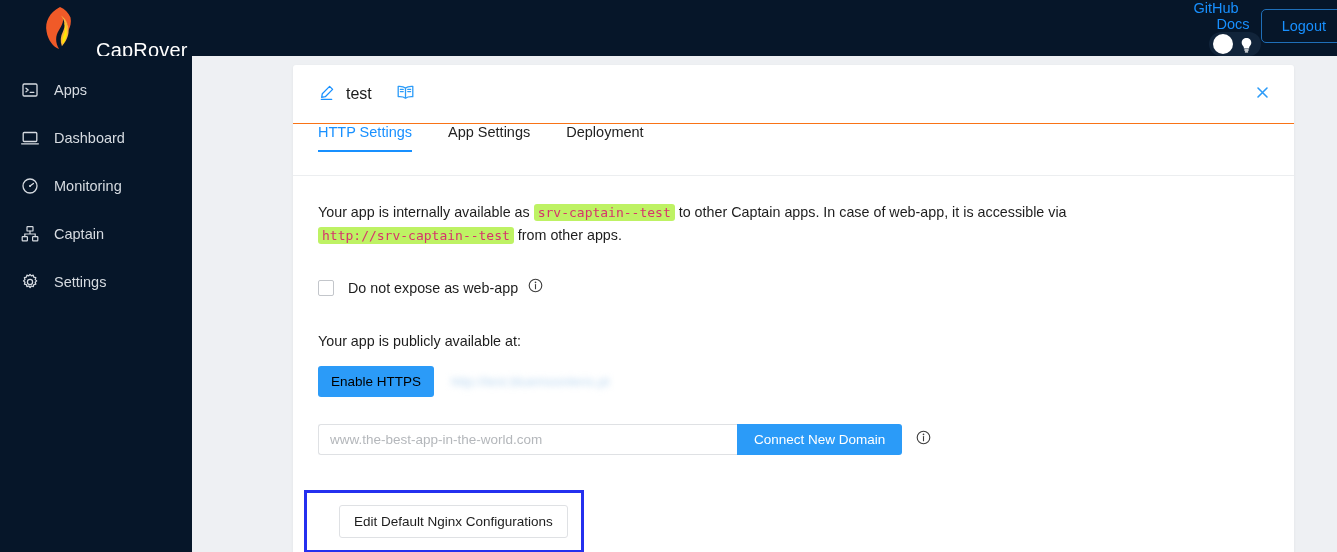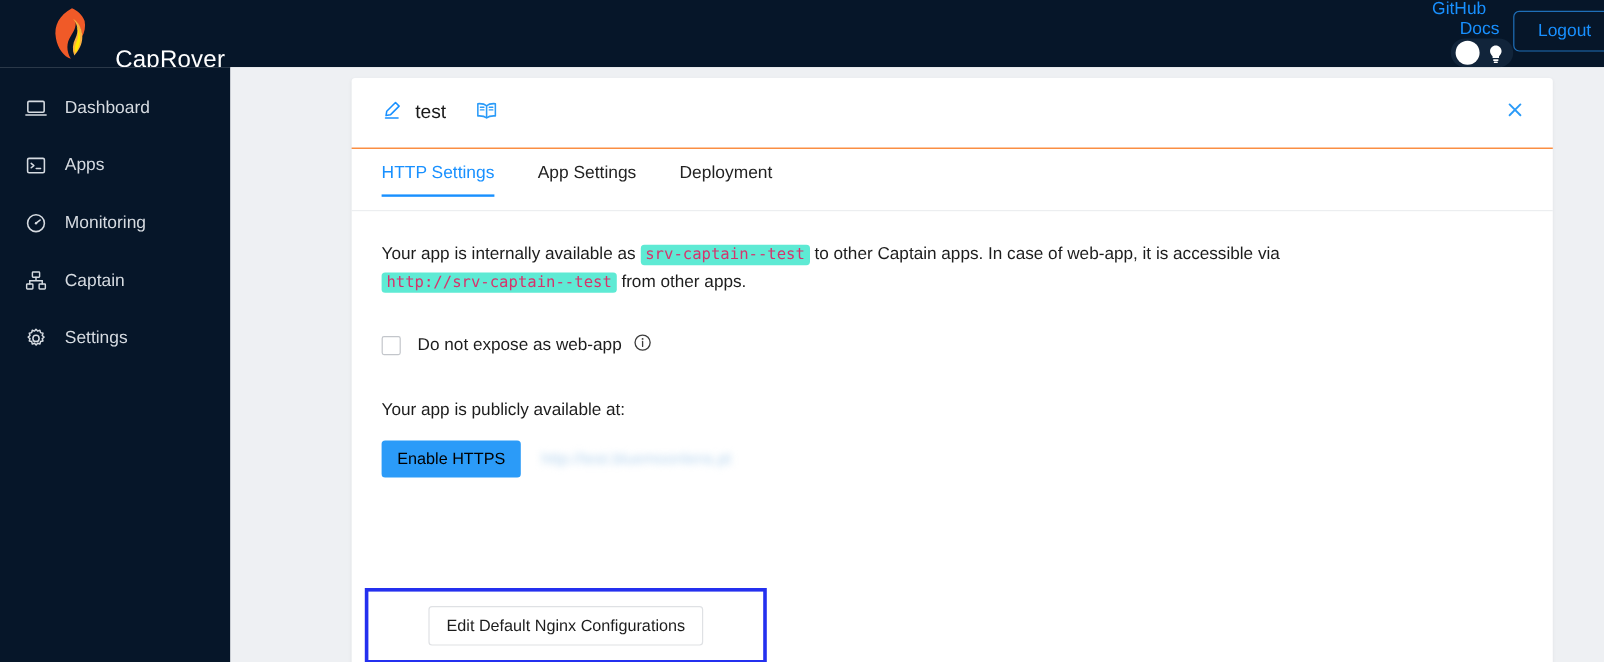--- a/index.html
+++ b/index.html
@@ -71,42 +71,42 @@
   .card-head {
     height: 59px; border-bottom: 1px solid #f97316;
     display: flex; align-items: center; padding: 0 24px 0 25px;
   }
   .pencil { margin-right: 11px; }
   .card-title { font-size: 16px; color: #1a1a1a; }
   .book { margin-left: 24px; cursor: pointer; }
   .close-x { margin-left: auto; cursor: pointer; }
 
   .tabs {
-    display: flex; align-items: center; height: 52px;
+    display: flex; align-items: flex-start; height: 52px;
     padding: 0 25px; border-bottom: 1px solid #eceef0;
     margin: 0 0 0 0;
   }
   .tabs-inner { display: flex; }
   .tab {
     font-size: 14.5px; color: #222; padding: 0 0 11px 0; margin-right: 36px;
     cursor: pointer; position: relative;
   }
   .tab.active { color: #1890ff; }
   .tab.active::after {
     content: ""; position: absolute; left: 0; right: 0; bottom: -1px;
     height: 2px; background: #1890ff;
   }
 
   .card-body { padding: 25px 25px 0 25px; }
   .para {
     font-size: 14.3px; color: #1d1d1d; line-height: 22px; max-width: 945px;
   }
   code.inline {
     font-family: "DejaVu Sans Mono", monospace;
-    font-size: 13px; color: #d6336c; background: #5eead4;
+    font-size: 13px; color: #d6336c; background: #bef264;
     padding: 1px 4px; border-radius: 3px; white-space: nowrap;
   }
 
   .check-row { display: flex; align-items: center; margin-top: 31px; }
   .checkbox {
     width: 16px; height: 16px; border: 1px solid #c3c6cb; border-radius: 2px;
     background: #fff; cursor: pointer;
   }
   .check-label { font-size: 14.3px; color: #1d1d1d; margin-left: 14px; }
   .info-ico { margin-left: 10px; cursor: pointer; }
@@ -135,23 +135,23 @@
   .btn-connect {
     height: 31px; background: #2b9bf8; color: #fff; border: none;
     border-radius: 0 3px 3px 0; font-size: 13.5px; padding: 0 17px;
     cursor: pointer; font-family: "Liberation Sans", sans-serif;
   }
   .domain-row .info-ico { margin-left: 14px; }
 
   
   .nginx-wrap {
     position: absolute; left: 11px; top: 425px;
-    width: 335px; height: 63px;
+    width: 280px; height: 63px;
     border: 3px solid #2430ef;
-    display: flex; align-items: center; justify-content: center;
+    display: flex; align-items: center;  padding-left: 32px;
   }
   .btn-nginx {
     background: #fff; border: 1px solid #dfe1e4; border-radius: 3px;
     font-size: 13.5px; color: #1d1d1d; padding: 8px 14px; cursor: pointer;
     font-family: "Liberation Sans", sans-serif;
   }
 </style>
 </head>
 <body>
 
@@ -186,36 +186,36 @@
 
       <button class="logout-btn">Logout</button>
     </div>
   </div>
 
   <div class="sidebar">
 
     <div class="nav-item">
       <span class="ico">
         <svg width="20" height="20" viewBox="0 0 20 20" fill="none" stroke="#d6dbe1" stroke-width="1.3">
-          <rect x="3.2" y="4.5" width="13.6" height="9" rx="1"></rect>
-          <path d="M1.6 15.8 h16.8" stroke-linecap="round"></path>
-        </svg>
-      </span>
-      <span>Dashboard</span>
-    </div>
-
-    <div class="nav-item">
-      <span class="ico">
-        <svg width="20" height="20" viewBox="0 0 20 20" fill="none" stroke="#d6dbe1" stroke-width="1.3">
           <rect x="3" y="4" width="14" height="12" rx="1.2"></rect>
           <path d="M6 8.2 l2.2 1.8 -2.2 1.8" stroke-linecap="round" stroke-linejoin="round"></path>
           <path d="M10.2 12.4 h3.6" stroke-linecap="round"></path>
         </svg>
       </span>
       <span>Apps</span>
+    </div>
+
+    <div class="nav-item">
+      <span class="ico">
+        <svg width="20" height="20" viewBox="0 0 20 20" fill="none" stroke="#d6dbe1" stroke-width="1.3">
+          <rect x="3.2" y="4.5" width="13.6" height="9" rx="1"></rect>
+          <path d="M1.6 15.8 h16.8" stroke-linecap="round"></path>
+        </svg>
+      </span>
+      <span>Dashboard</span>
     </div>
 
     <div class="nav-item">
       <span class="ico">
         <svg width="20" height="20" viewBox="0 0 20 20" fill="none" stroke="#d6dbe1" stroke-width="1.3">
           <circle cx="10" cy="10" r="7"></circle>
           <path d="M10 10 l3.4 -2.6" stroke-linecap="round"></path>
           <circle cx="10" cy="10" r="1" fill="#d6dbe1" stroke="none"></circle>
         </svg>
       </span>
@@ -300,20 +300,31 @@
           </span>
         </div>
 
         <div class="avail-label">Your app is publicly available at:</div>
 
         <div class="https-row">
           <button class="btn-primary">Enable HTTPS</button>
           <span class="blurred-url">http://test.bluemoonlens.pt</span>
         </div>
 
+        <div class="domain-row">
+          <input class="domain-input" type="text" placeholder="www.the-best-app-in-the-world.com" style="">
+          <button class="btn-connect">Connect New Domain</button>
+          <span class="info-ico">
+            <svg width="15" height="15" viewBox="0 0 15 15" fill="none" stroke="#3d3d3d" stroke-width="1.1">
+              <circle cx="7.5" cy="7.5" r="6.3"></circle>
+              <path d="M7.5 6.6 v4.1" stroke-linecap="round"></path>
+              <circle cx="7.5" cy="4.4" r=".8" fill="#3d3d3d" stroke="none"></circle>
+            </svg>
+          </span>
+        </div>
       </div>
 
       <div class="nginx-wrap">
         <button class="btn-nginx">Edit Default Nginx Configurations</button>
       </div>
 
     </div>
   </div>
 </div>
 

